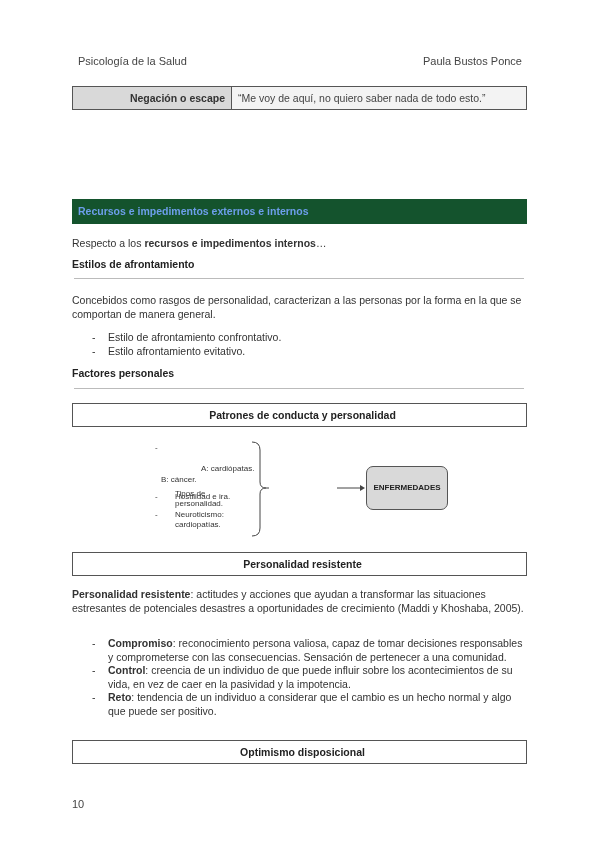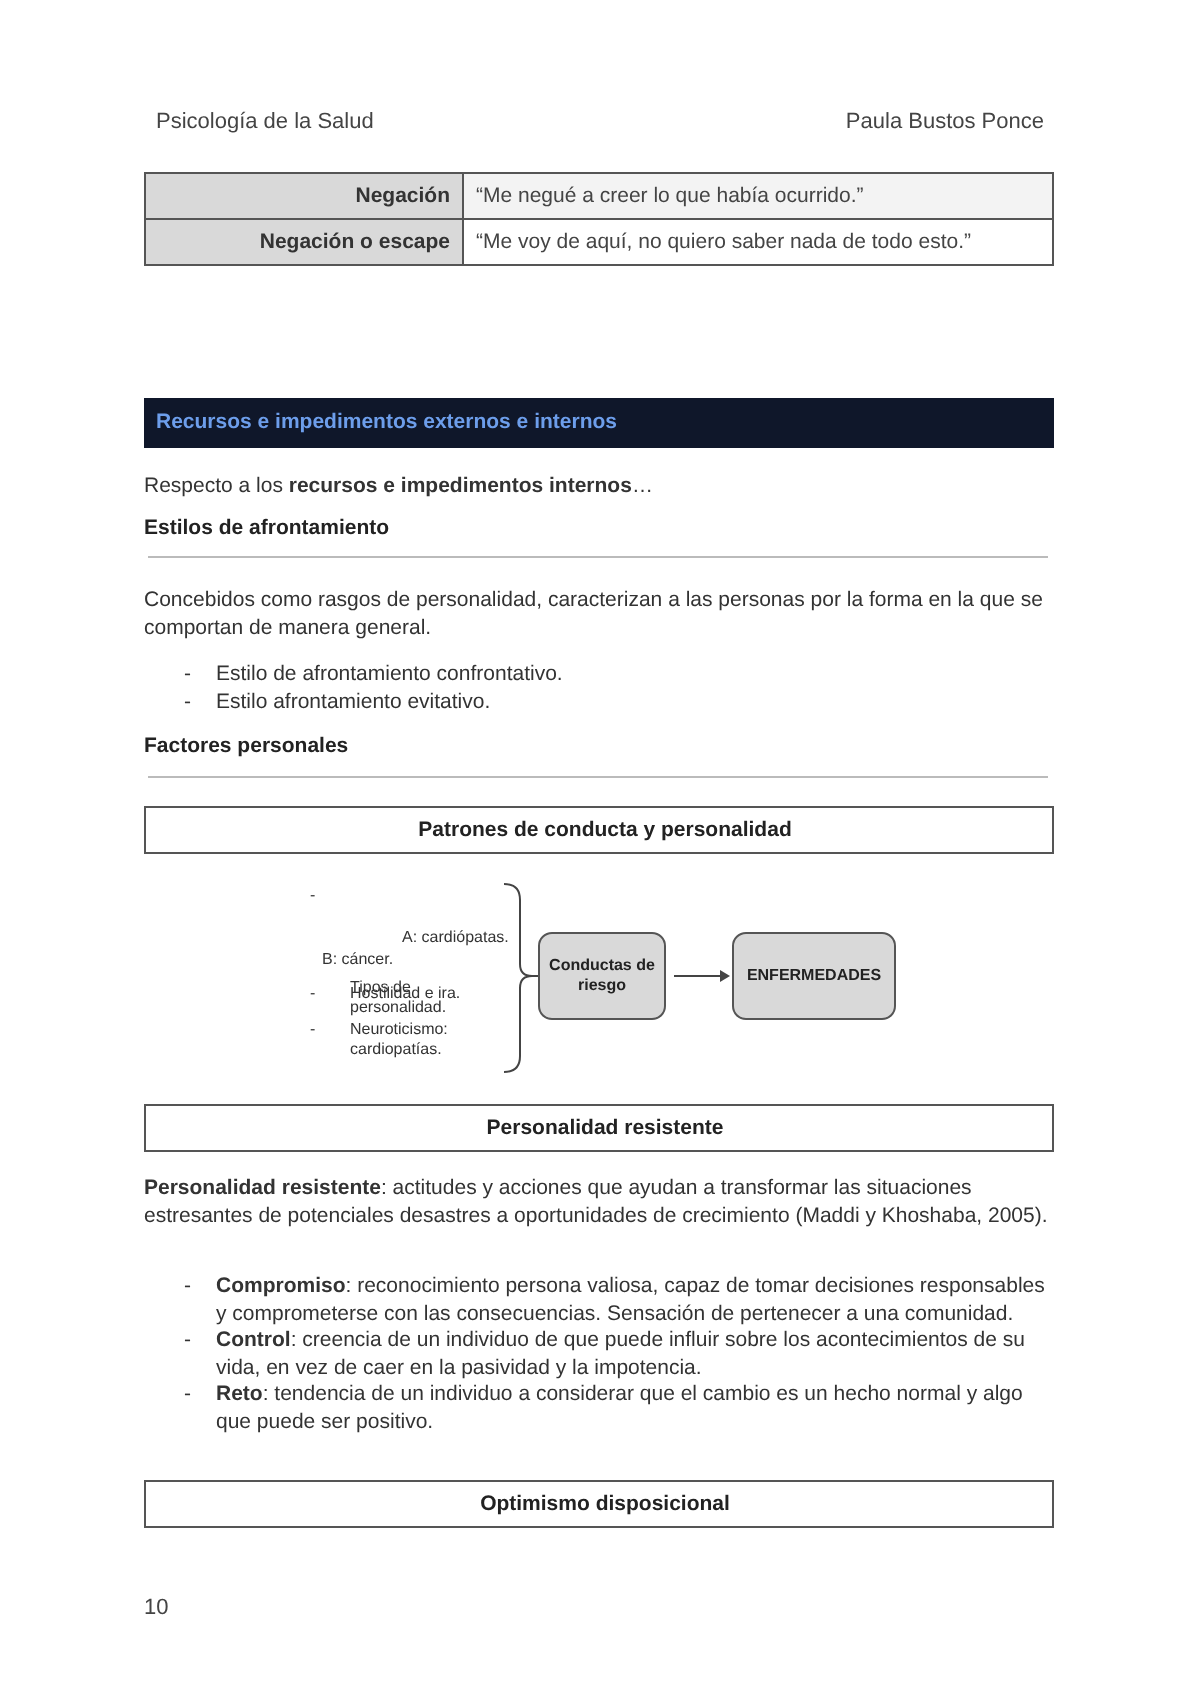--- a/index.html
+++ b/index.html
@@ -7,21 +7,21 @@
   .hdr-left { position:absolute; left:78px; top:55px; font-size:11px; color:#444; }
   .hdr-right { position:absolute; right:78px; top:55px; font-size:11px; color:#444; }
 
   table.coping { position:absolute; left:72px; top:86px; width:455px; border-collapse:collapse; font-size:10.5px; }
   table.coping td { border:1px solid #555; height:22px; padding:0 6px; }
   table.coping td.k { width:146px; text-align:right; font-weight:bold; background:#d9d9d9; color:#333; }
   table.coping td.v { color:#444; }
   table.coping tr:nth-child(odd) td.v { background:#f3f3f3; }
   table.coping tr:nth-child(even) td.v { background:#ffffff; }
 
-  .hl { position:absolute; left:72px; top:199px; width:455px; height:25px; background:#0f172a; color:#6d9eeb; font-size:10.5px; font-weight:bold; line-height:25px; padding-left:6px; box-sizing:border-box; }
+  .hl { position:absolute; left:72px; top:199px; width:455px; height:25px; background:#14532d; color:#6d9eeb; font-size:10.5px; font-weight:bold; line-height:25px; padding-left:6px; box-sizing:border-box; }
   .p { position:absolute; left:72px; font-size:10.5px; color:#333; line-height:14px; }
   .h { position:absolute; left:72px; font-size:10.5px; font-weight:bold; color:#222; }
   .rule { position:absolute; left:74px; width:450px; height:1px; background:#bbb; }
   .para { width:455px; }
   ul.dash { list-style:none; margin:0; padding:0; }
   ul.dash li { position:relative; padding-left:36px; line-height:13.5px; font-size:10.5px; color:#333; }
   ul.dash li .d { position:absolute; left:20px; top:0; }
   .box { position:absolute; left:72px; width:455px; height:24px; border:1px solid #555; box-sizing:border-box; font-size:10.5px; font-weight:bold; line-height:22px; padding-left:6px; color:#222;text-align:center; }
   .pagenum { position:absolute; left:72px; top:798px; font-size:11px; color:#444; }
 
@@ -31,24 +31,20 @@
   .node { position:absolute; background:#d9d9d9; border:1px solid #555; border-radius:7px; font-size:8px; font-weight:bold; text-align:center; display:flex; align-items:center; justify-content:center; color:#222; line-height:10px; }
 </style>
 </head>
 <body>
 
 <div class="hdr-left">Psicología de la Salud</div>
 <div class="hdr-right">Paula Bustos Ponce</div>
 
 <table class="coping">
   <tbody>
-      <tr>
-    <td class="k">Negación</td>
-    <td class="v">“Me negué a creer lo que había ocurrido.”</td>
-  </tr>
   <tr>
     <td class="k">Negación o escape</td>
     <td class="v">“Me voy de aquí, no quiero saber nada de todo esto.”</td>
   </tr>
 </tbody>
   </table>
 
 <div class="hl">Recursos e impedimentos externos e internos</div>
 
 <div class="p" style="top:236px;">
@@ -79,21 +75,20 @@
   <div class="dl" style="left:5px; top:70px;">-</div>
   <div class="dl" style="left:25px; top:70px; width:62px;">Neuroticismo: cardiopatías.</div>
 
   <svg style="position:absolute; left:0; top:0;" width="320" height="100">
     <path d="M102 2 Q110 2 110 10 L110 42 Q110 48 116 48 Q110 48 110 54 L110 88 Q110 96 102 96" fill="none" stroke="#444" stroke-width="1"></path>
     <line x1="116" y1="48" x2="119" y2="48" stroke="#444" stroke-width="1"></line>
     <line x1="187" y1="48" x2="210" y2="48" stroke="#444" stroke-width="1"></line>
     <polygon points="210,45 215,48 210,51" fill="#444"></polygon>
   </svg>
 
-  <div class="node" style="left:119px; top:26px; width:62px; height:42px;">Conductas de riesgo</div>
   <div class="node" style="left:216px; top:26px; width:80px; height:42px;">ENFERMEDADES</div>
 </div>
 
 <div class="box" style="top:552px;">Personalidad resistente</div>
 
 <div class="p para" style="top:587px;">
   <b>Personalidad resistente</b><span>: actitudes y acciones que ayudan a transformar las situaciones estresantes de potenciales desastres a oportunidades de crecimiento (Maddi y Khoshaba, 2005).</span>
 </div>
 
 <ul class="dash" style="position:absolute; left:72px; top:637px; width:455px;">

